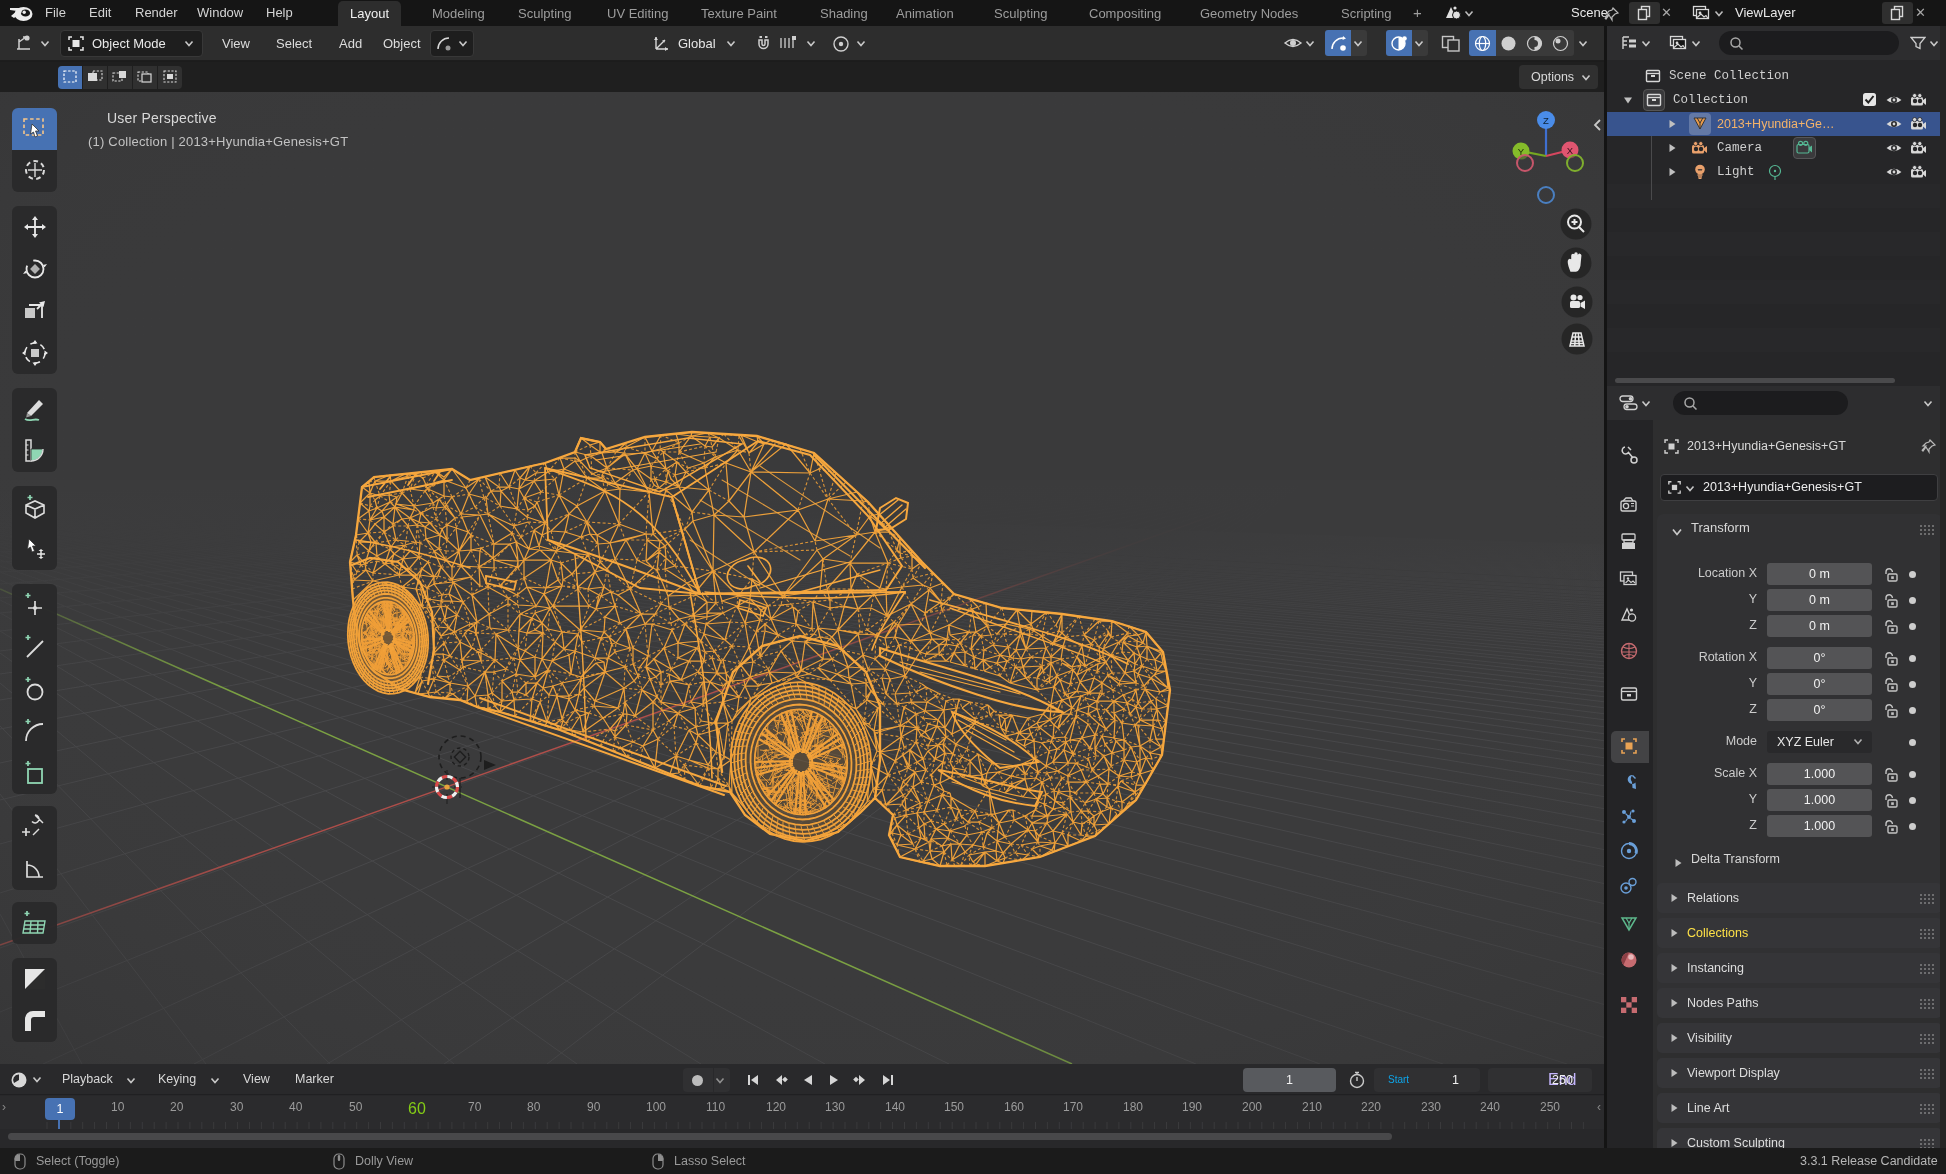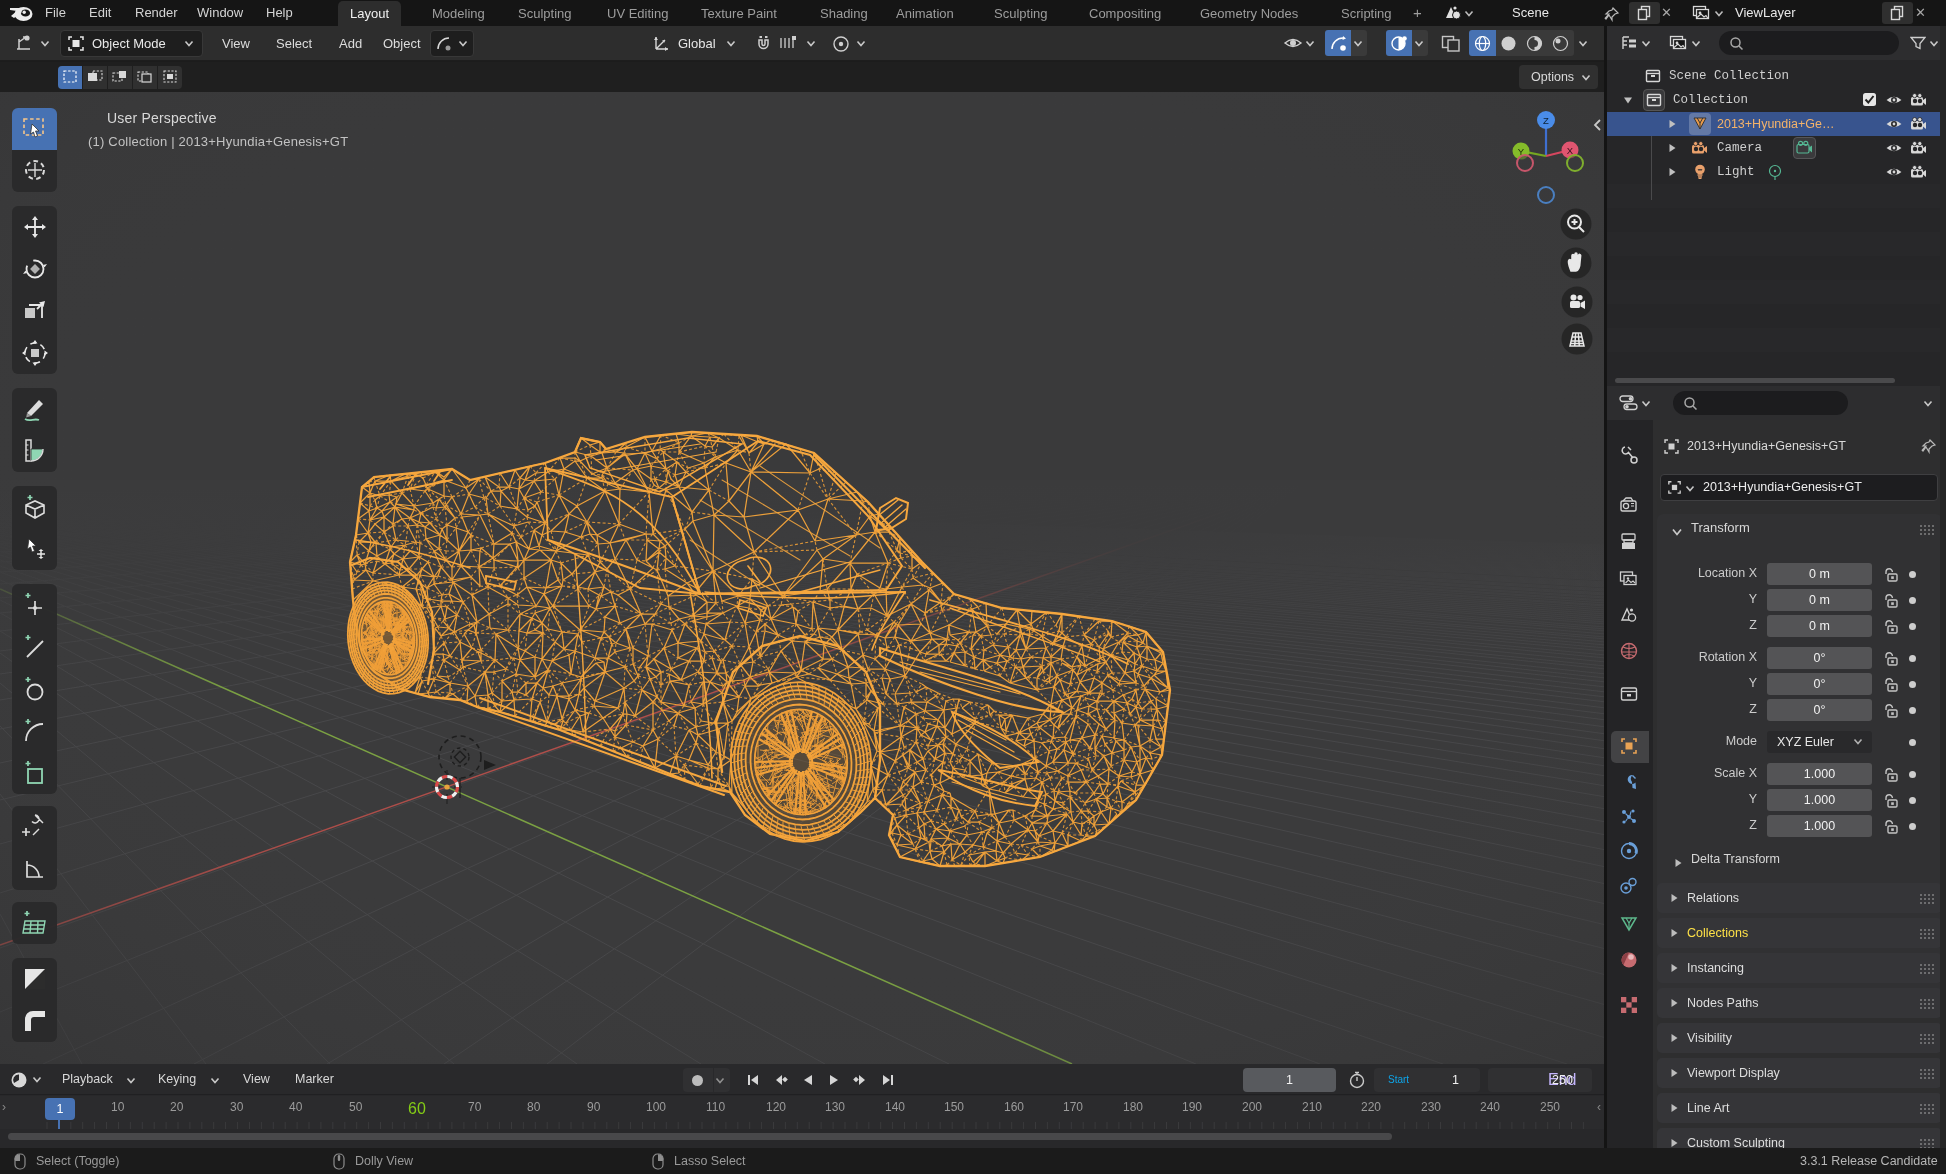--- a/index.html
+++ b/index.html
@@ -306,21 +306,21 @@
     <div class="abs tab" style="left:1329px">Scripting</div>
     <div class="abs" style="left:1413px;top:0;color:#9d9d9d;font-size:15px;line-height:25px">+</div>
     <svg class="abs" style="left:1443px;top:4px" width="20" height="18" viewBox="0 0 20 18">
       <path d="M3 14 L8 3 L13 14 Z" fill="#e0e0e0"></path>
       <circle cx="13.5" cy="11" r="4" fill="#e0e0e0" stroke="#151515" stroke-width="1"></circle>
       <circle cx="12" cy="4" r="1.6" fill="#e0e0e0"></circle>
     </svg>
     <svg class="abs" style="left:1464px;top:10px" width="10" height="7" viewBox="0 0 10 7">
       <path d="M1.5 1.5 L5 5.5 L8.5 1.5" stroke="#bbbbbb" stroke-width="1.6" fill="none"></path>
     </svg>
-    <div class="abs" style="left:1512px;top:0;color:#e8e8e8;font-size:13px;line-height:26px">Scene</div>
+    <div class="abs" style="left:1571px;top:0;color:#e8e8e8;font-size:13px;line-height:26px">Scene</div>
     <svg class="abs" style="left:1604px;top:6px" width="16" height="16" viewBox="0 0 16 16">
       <path d="M9 2 L14 7 L11 8 L8 11 L8 14 L5 9 L2 13 L1.2 12.2 L5 8 L2 8 L5 5 L8 4 Z" fill="none" stroke="#b9b9b9" stroke-width="1.2"></path>
     </svg>
     <div class="abs" style="left:1629px;top:2px;width:31px;height:22px;background:#2f2f2f;border-radius:3px"></div>
     <svg class="abs" style="left:1635px;top:5px" width="18" height="17" viewBox="0 0 18 17">
       <rect x="6.5" y="1.5" width="8" height="10" fill="none" stroke="#d8d8d8" stroke-width="1.4"></rect>
       <rect x="3.5" y="4.5" width="8" height="10" fill="#2f2f2f" stroke="#d8d8d8" stroke-width="1.4"></rect>
     </svg>
     <div class="abs" style="left:1661px;top:0;color:#a8a8a8;font-size:13px;line-height:25px">✕</div>
     <svg class="abs" style="left:1692px;top:5px" width="20" height="17" viewBox="0 0 20 17">

